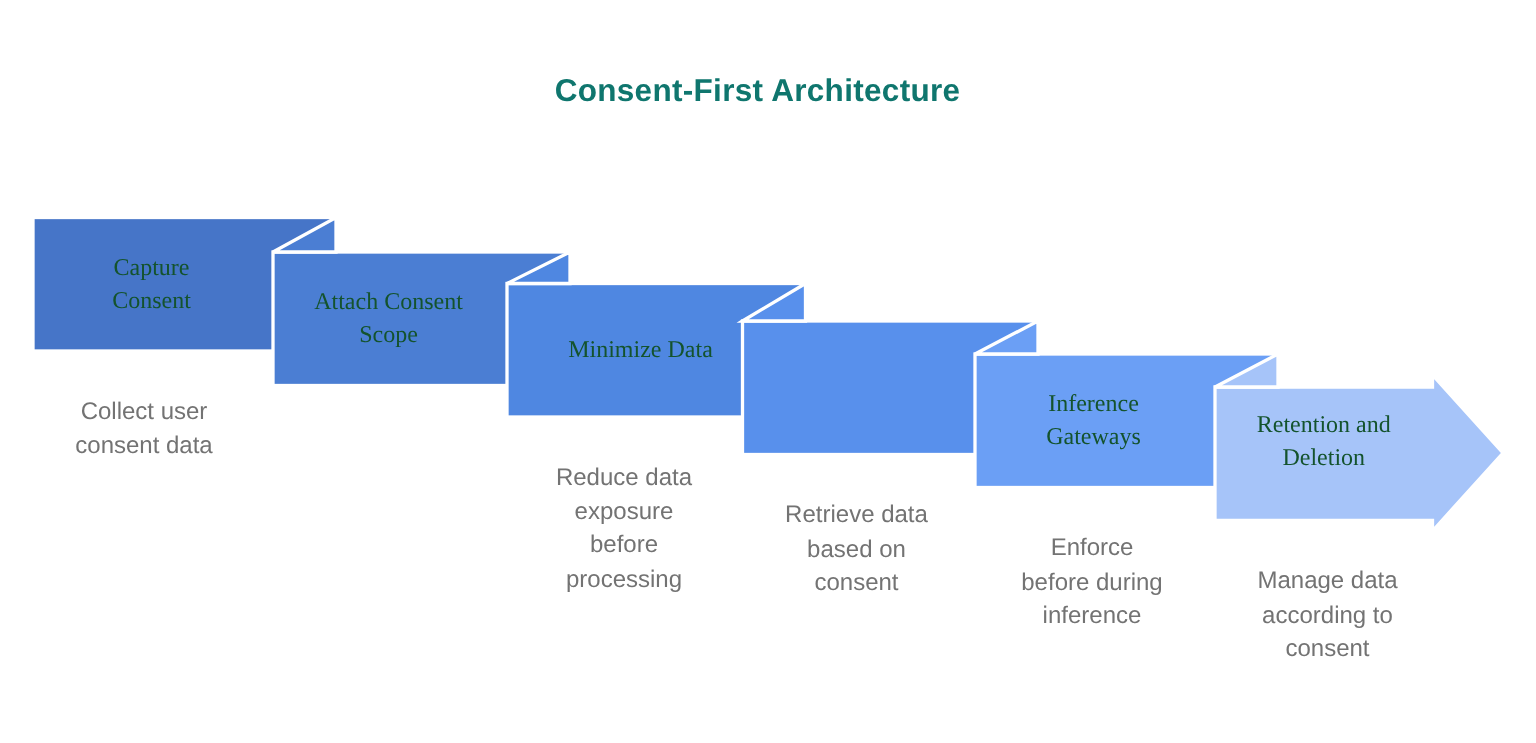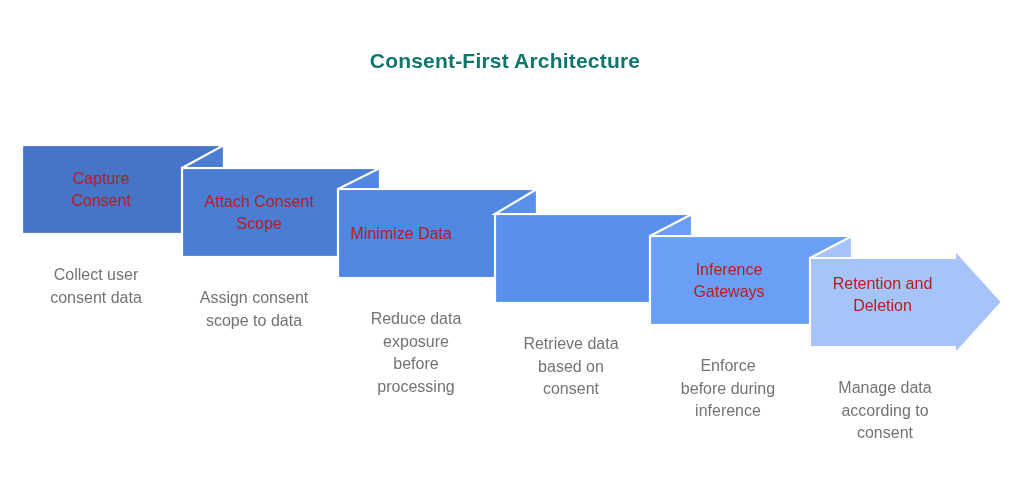--- a/index.html
+++ b/index.html
@@ -8,22 +8,23 @@
     font-family:"Liberation Sans", sans-serif;overflow:hidden;
   }
   .title{
     position:absolute;left:0;top:49px;width:1010px;
     text-align:center;font-size:21px;font-weight:bold;color:#0f766e;
     letter-spacing:0.2px;
   }
   svg.shapes{position:absolute;left:0;top:0;}
   .step-label{
     position:absolute;display:flex;align-items:center;justify-content:center;
-    text-align:center;color:#b91c1c;font-size:16px;line-height:21.5px;
+    text-align:center;color:#14532d;font-size:16px;line-height:21.5px;
     white-space:pre-line;
+    font-family:Liberation Serif, serif;
   }
   .step-caption{
     position:absolute;width:170px;text-align:center;color:#737373;
     font-size:16px;line-height:22.5px;white-space:pre-line;
   }
 </style>
 </head>
 <body>
 
 <div class="stage">
@@ -49,30 +50,28 @@
 
       <polygon points="810,258 955,258 955,250 1002,302 955,354 955,347 810,347" fill="#a6c4f9"></polygon>
       <polygon points="810,258 852,236 852,258" fill="#a6c4f9"></polygon>
     </g>
   </svg>
 
   <div class="step-label" style="left:22px;top:145px;width:158px;height:89px">Capture
 Consent</div>
   <div class="step-label" style="left:182px;top:168px;width:154px;height:89px">Attach Consent
 Scope</div>
-  <div class="step-label" style="left:332px;top:189px;width:138px;height:89px">Minimize Data</div>
+  <div class="step-label" style="left:358px;top:189px;width:138px;height:89px">Minimize Data</div>
   <div class="step-label" style="left:650px;top:236px;width:158px;height:89px">Inference
 Gateways</div>
   <div class="step-label" style="left:810px;top:250px;width:145px;height:89px">Retention and
 Deletion</div>
 
   <div class="step-caption" style="left:11px;top:264px">Collect user
 consent data</div>
-  <div class="step-caption" style="left:169px;top:287px">Assign consent
-scope to data</div>
   <div class="step-caption" style="left:331px;top:308px">Reduce data
 exposure
 before
 processing</div>
   <div class="step-caption" style="left:486px;top:333px">Retrieve data
 based on
 consent</div>
   <div class="step-caption" style="left:643px;top:355px">Enforce
 before during
 inference</div>

